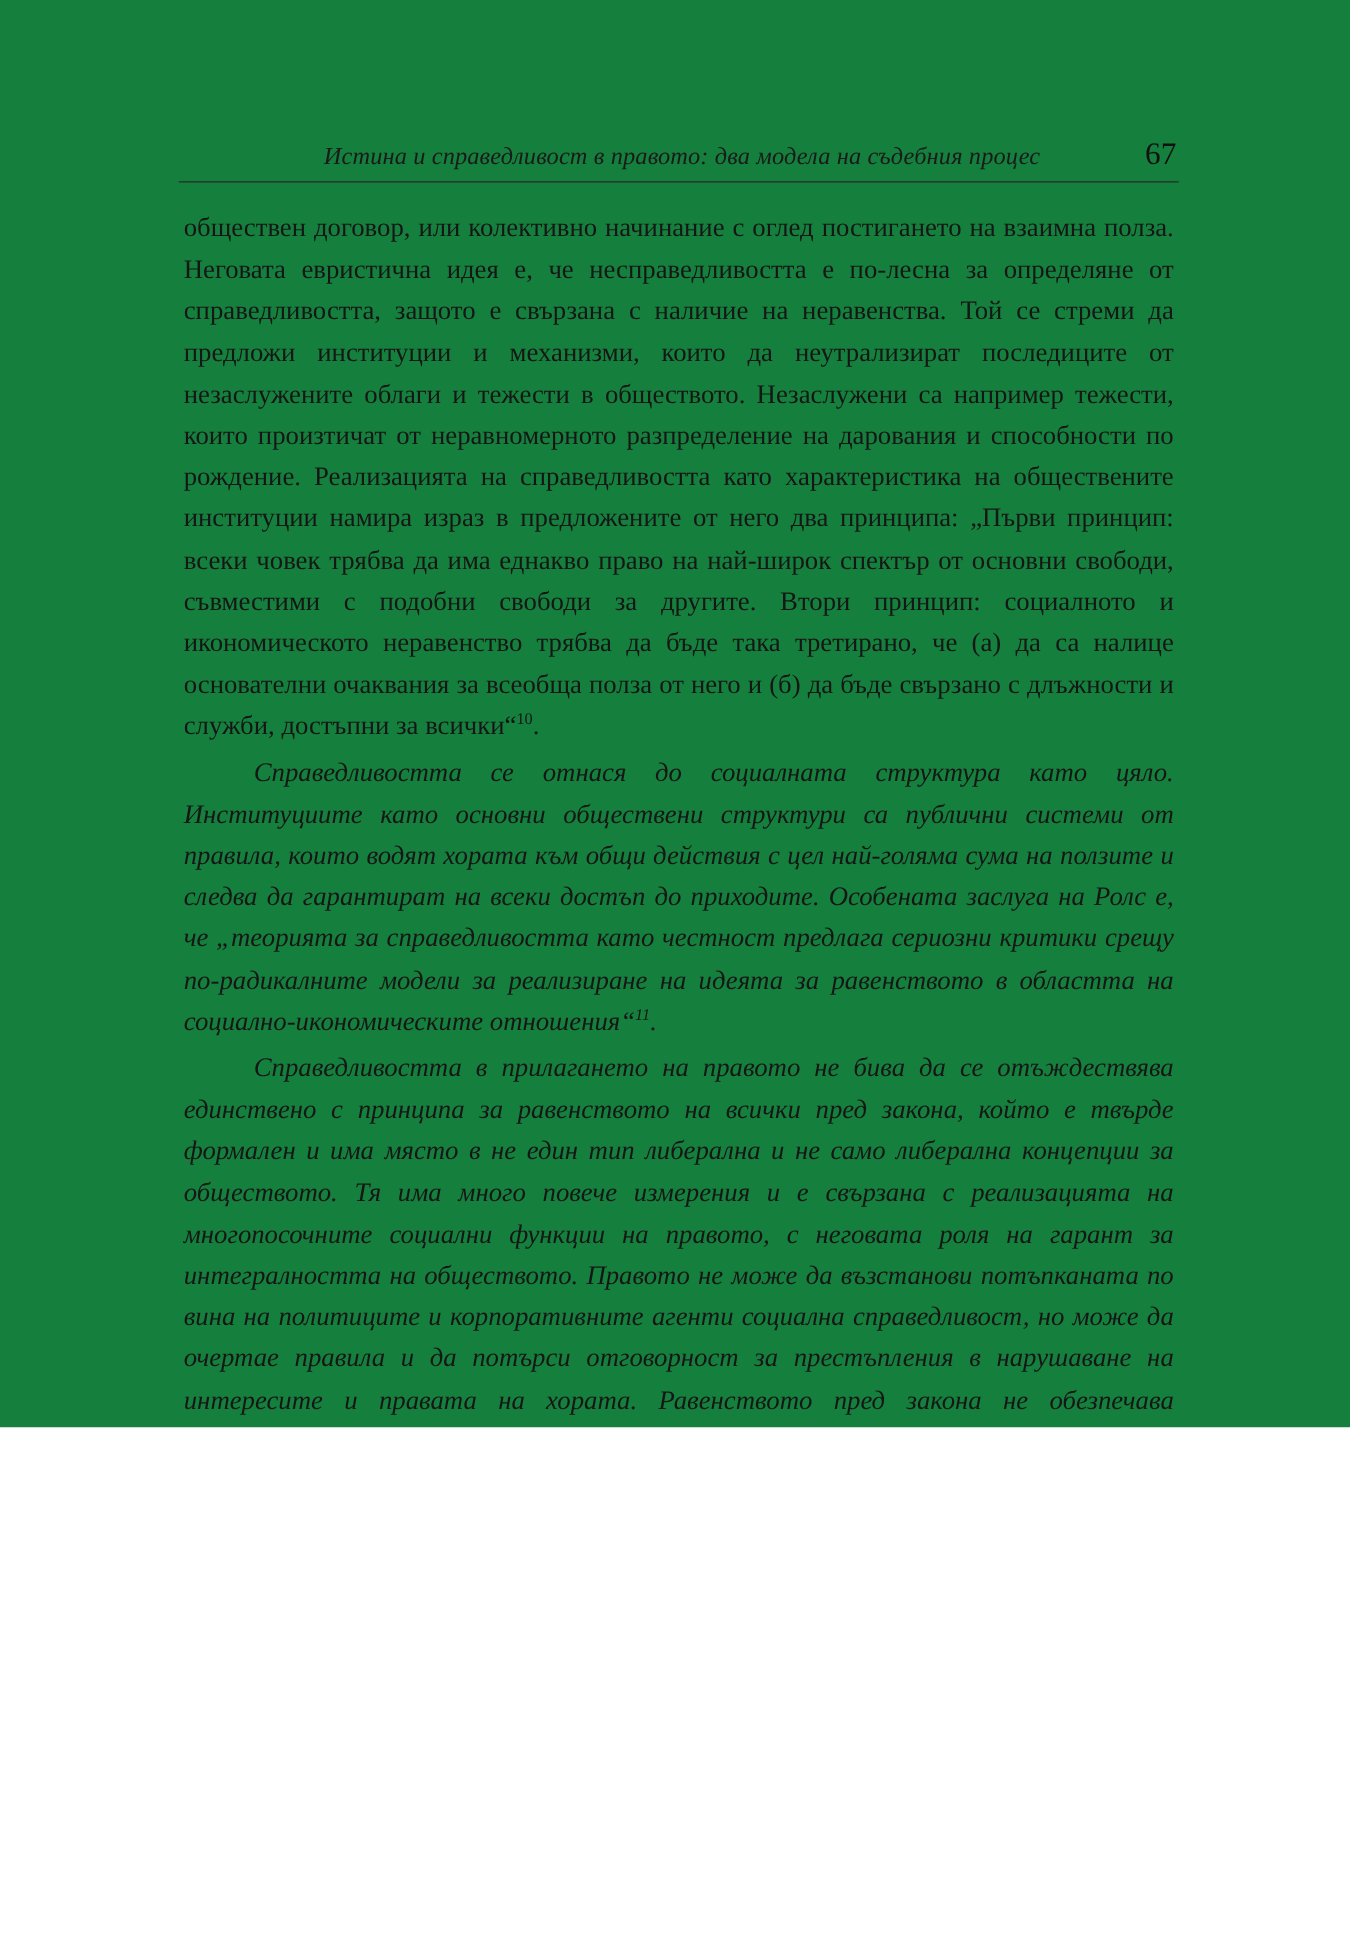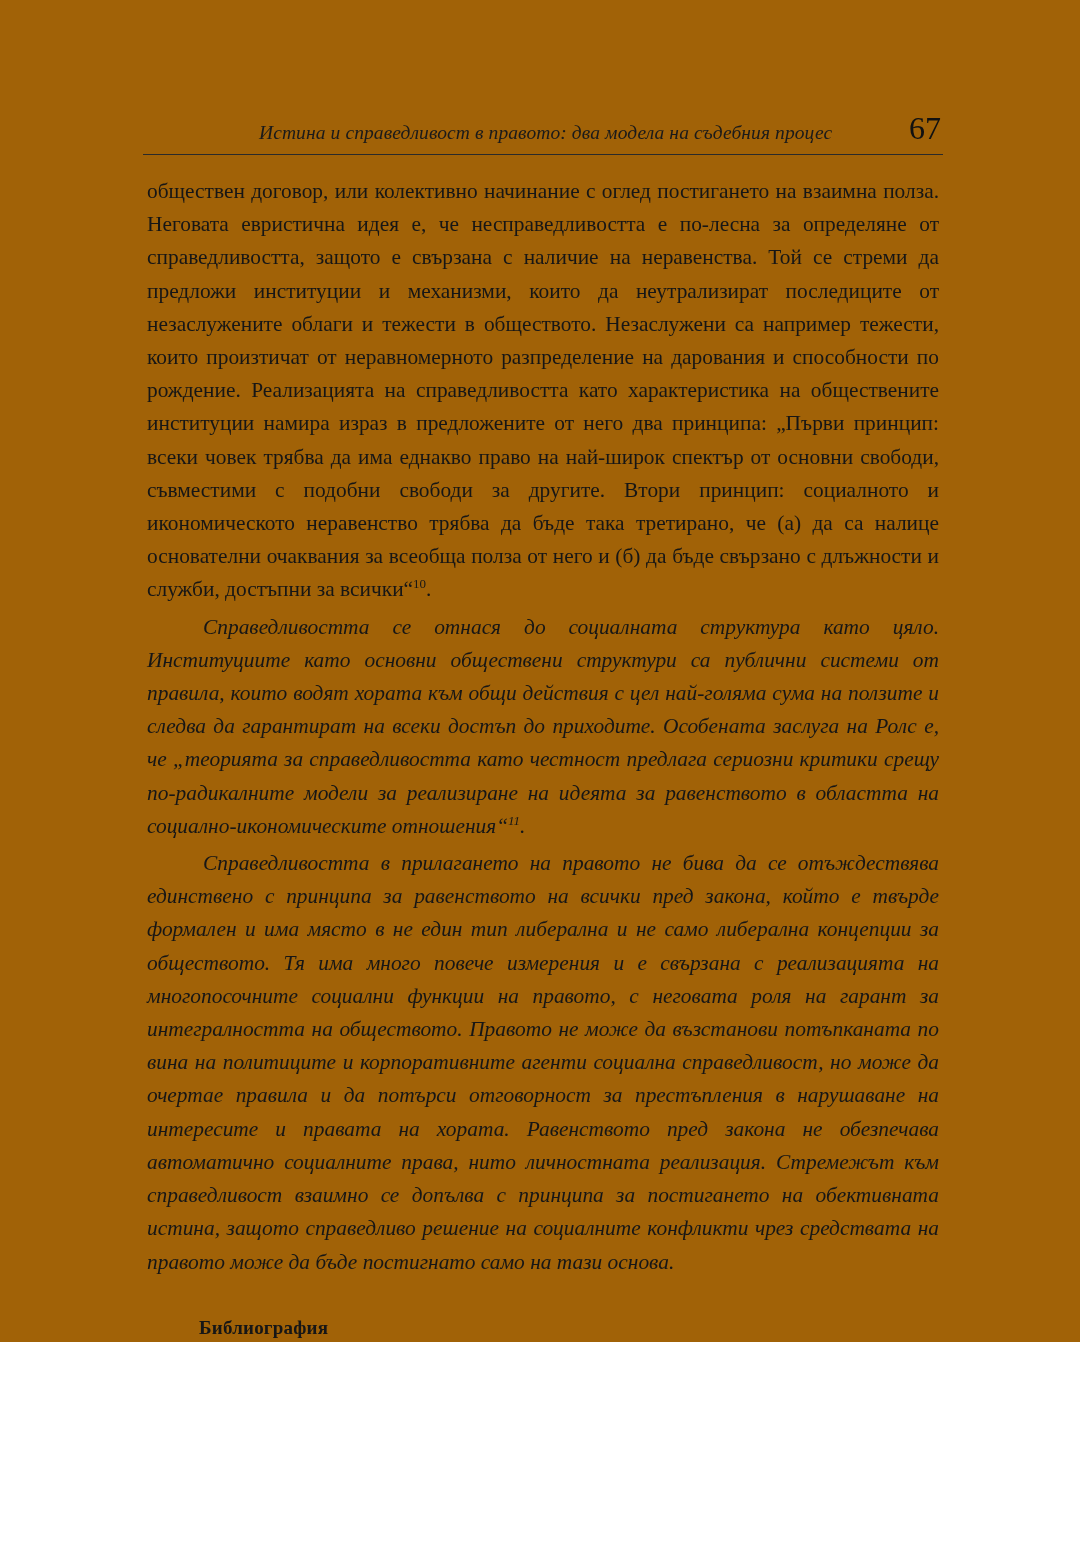--- a/index.html
+++ b/index.html
@@ -3,22 +3,22 @@
 <meta charset="utf-8">
 <style>
   html, body {
     margin: 0;
     padding: 0;
     background: #ffffff;
   }
   .page {
     position: relative;
     width: 1080px;
-    height: 1342px;
-    background: #a16207;
+    height: 1142px;
+    background: #15803d;
     margin: 0 auto;
     box-sizing: border-box;
     font-family: "Liberation Serif", "DejaVu Serif", serif;
     color: #161616;
     overflow: hidden;
   }
   .content {
     position: absolute;
     left: 143px;
     top: 110px;
@@ -32,21 +32,21 @@
     width: 100%;
   }
   .header-title {
     font-style: italic;
     font-size: 19.5px;
     letter-spacing: 0.1px;
     color: #1a1a1a;
     padding-left: 116px;
   }
   .header-page {
-    font-size: 32px;
+    font-size: 25px;
     color: #111;
     padding-right: 2px;
   }
   .header-rule {
     border: 0;
     border-top: 1.3px solid #2a2a2a;
     margin: 7px 0 0 0;
     width: 100%;
   }
   

